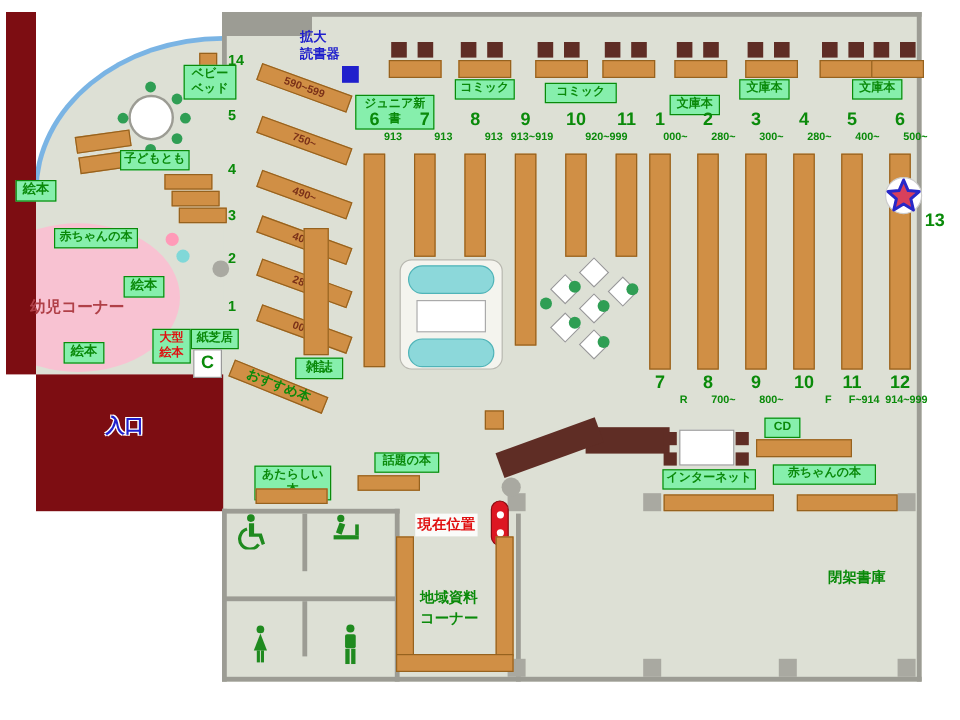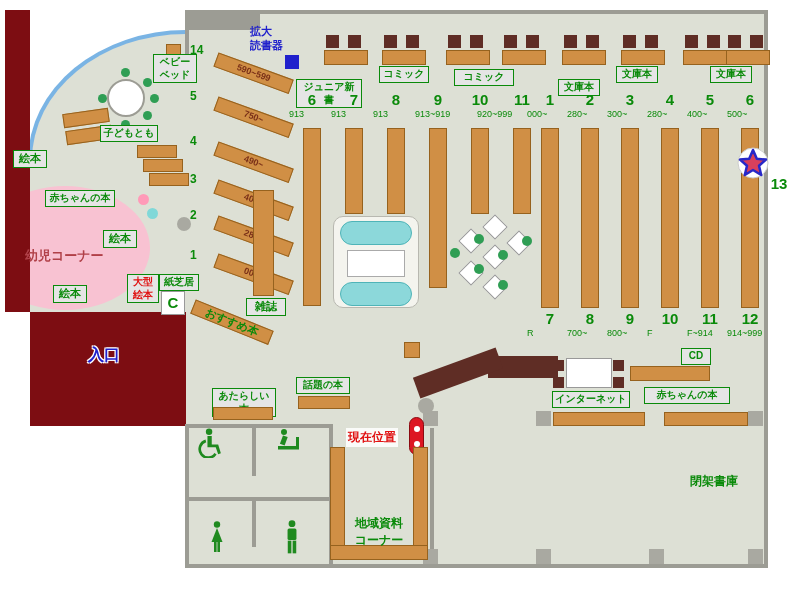--- a/index.html
+++ b/index.html
@@ -5,24 +5,24 @@
   html,body{margin:0;padding:0;background:#fff;font-family:"Liberation Sans",sans-serif;}
   #map{position:relative;width:800px;height:600px;background:#fff;overflow:hidden;}
   .abs{position:absolute;}
   .floor{position:absolute;background:#dde0d5;}
   .wall{position:absolute;background:#9c9c94;}
   .pillar{position:absolute;background:#a9a9a1;width:15px;height:15px;}
   .rpillar{position:absolute;background:#a9a9a1;border-radius:50%;}
   .darkred{position:absolute;background:#7d0d12;}
   .shelf{position:absolute;background:#d08f45;border:1px solid #96621e;box-sizing:border-box;}
   .wood{position:absolute;background:#5f2d25;}
-  .glabel{position:absolute;background:#e5e5e5;border:1px solid #0a8a0a;color:#0a8a0a;font-weight:bold;font-size:10px;line-height:1.25;text-align:center;padding:1px 2px;box-sizing:border-box;}
+  .glabel{position:absolute;background:#86efac;border:1px solid #0a8a0a;color:#0a8a0a;font-weight:bold;font-size:10px;line-height:1.25;text-align:center;padding:1px 2px;box-sizing:border-box;}
   .gtext{position:absolute;color:#0a8a0a;font-weight:bold;}
   .num{position:absolute;color:#0a8a0a;font-weight:bold;font-size:15px;width:36px;text-align:center;line-height:1;}
-  .range{position:absolute;color:#0a8a0a;font-weight:normal;font-size:9px;width:46px;text-align:left;line-height:1;}
+  .range{position:absolute;color:#0a8a0a;font-weight:bold;font-size:9px;width:46px;text-align:right;line-height:1;}
   .pre{white-space:pre-line;}
   .tableu{position:absolute;width:44px;height:31px;}
   .chair{position:absolute;width:13px;height:13px;background:#5f2d25;}
   .ttop{position:absolute;left:0;top:15px;width:44px;height:15px;background:#d08f45;border:1px solid #96621e;box-sizing:border-box;}
   .dnum{position:absolute;left:190px;width:26px;text-align:left;color:#0a8a0a;font-weight:bold;font-size:12px;line-height:1;}
   .dshelf{position:absolute;left:216px;width:80px;height:15px;background:#d08f45;border:1px solid #96621e;box-sizing:border-box;transform:rotate(20deg);transform-origin:left center;color:#7a3018;font-weight:bold;font-size:9px;text-align:center;line-height:13px;}
   .seat{position:absolute;width:16px;height:16px;background:#fff;border:1px solid #999;transform:rotate(45deg);}
   .pdot{position:absolute;width:10px;height:10px;border-radius:50%;background:#2f9e54;}
   .gdot{position:absolute;width:9px;height:9px;border-radius:50%;background:#2f9e54;}
   .arc{position:absolute;left:28px;top:30px;width:158px;height:130px;border-top:4px solid #7ab4e4;border-left:4px solid #7ab4e4;border-top-left-radius:100% 100%;box-sizing:border-box;}
@@ -247,43 +247,43 @@
 
   <div class="wood" style="left:488px;top:356px;width:70px;height:22px;"></div>
   <div class="wood" style="left:414px;top:362px;width:88px;height:22px;transform:rotate(-20deg);"></div>
   <div class="shelf" style="left:404px;top:342px;width:16px;height:16px;"></div>
 
   <div class="abs" style="left:566px;top:358px;width:46px;height:30px;background:#fff;border:1px solid #999;box-sizing:border-box;"></div>
   <div class="chair" style="position:absolute;left:553px;top:360px;width:11px;height:11px;"></div>
   <div class="chair" style="position:absolute;left:553px;top:377px;width:11px;height:11px;"></div>
   <div class="chair" style="position:absolute;left:613px;top:360px;width:11px;height:11px;"></div>
   <div class="chair" style="position:absolute;left:613px;top:377px;width:11px;height:11px;"></div>
-  <div class="glabel" style="left:637px;top:348px;width:30px;margin-left:44px;">CD</div>
+  <div class="glabel" style="left:637px;top:348px;width:30px;">CD</div>
   <div class="shelf" style="left:630px;top:366px;width:80px;height:15px;"></div>
   <div class="glabel" style="left:552px;top:391px;width:78px;">インターネット</div>
   <div class="glabel" style="left:644px;top:387px;width:86px;">赤ちゃんの本</div>
 
   <div class="shelf" style="left:553px;top:412px;width:92px;height:14px;"></div>
   <div class="shelf" style="left:664px;top:412px;width:84px;height:14px;"></div>
 
   <div class="glabel" style="left:212px;top:388px;width:64px;">あたらしい本</div>
   <div class="shelf" style="left:213px;top:407px;width:60px;height:13px;"></div>
-  <div class="glabel" style="left:296px;top:377px;width:54px;">話題の本</div>
+  <div class="glabel" style="left:312px;top:377px;width:54px;">話題の本</div>
   <div class="shelf" style="left:298px;top:396px;width:52px;height:13px;"></div>
 
   <div class="abs" style="left:346px;top:428px;color:#e01010;font-weight:bold;font-size:12px;background:rgba(255,255,255,.85);padding:1px 2px;">現在位置</div>
   <div class="marker">
     <span class="mdot" style="top:8px;"></span>
     <span class="mdot" style="top:23px;"></span>
   </div>
 
   <div class="shelf" style="left:330px;top:447px;width:15px;height:100px;"></div>
   <div class="shelf" style="left:413px;top:447px;width:15px;height:100px;"></div>
   <div class="shelf" style="left:330px;top:545px;width:98px;height:15px;"></div>
-  <div class="gtext pre" style="left:350px;top:490px;font-size:12px;line-height:1.4;text-align:center;width:58px;margin-top:25px;">地域資料
+  <div class="gtext pre" style="left:350px;top:490px;font-size:12px;line-height:1.4;text-align:left;width:58px;">地域資料
 コーナー</div>
 
   <div class="gtext" style="left:690px;top:473px;font-size:12px;">閉架書庫</div>
 
   <svg class="abs" style="left:195px;top:428px;" width="26" height="30" viewBox="0 0 24 28">
     <circle cx="13" cy="3.5" r="3" fill="#1f8a1f"></circle>
     <path d="M11.5 7.5 h4 v8 h6 l2.5 8 -2.5 1 -2.3 -6.5 h-7.7 z" fill="#1f8a1f"></path>
     <path d="M10 12 a8 8 0 1 0 9 12" stroke="#1f8a1f" stroke-width="2.5" fill="none"></path>
   </svg>
   <svg class="abs" style="left:276px;top:427px;" width="26" height="30" viewBox="0 0 26 30">

